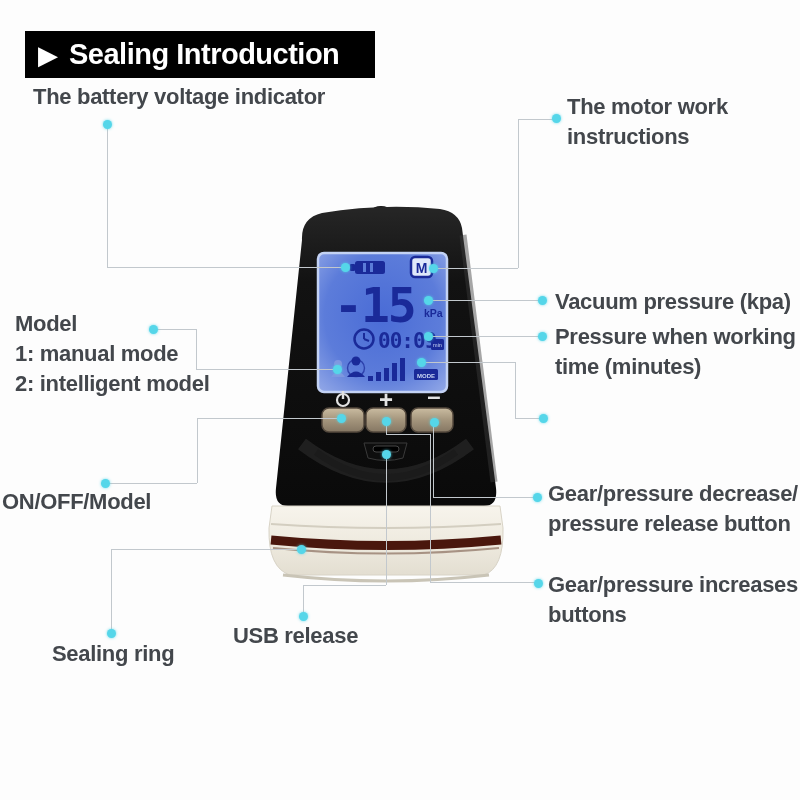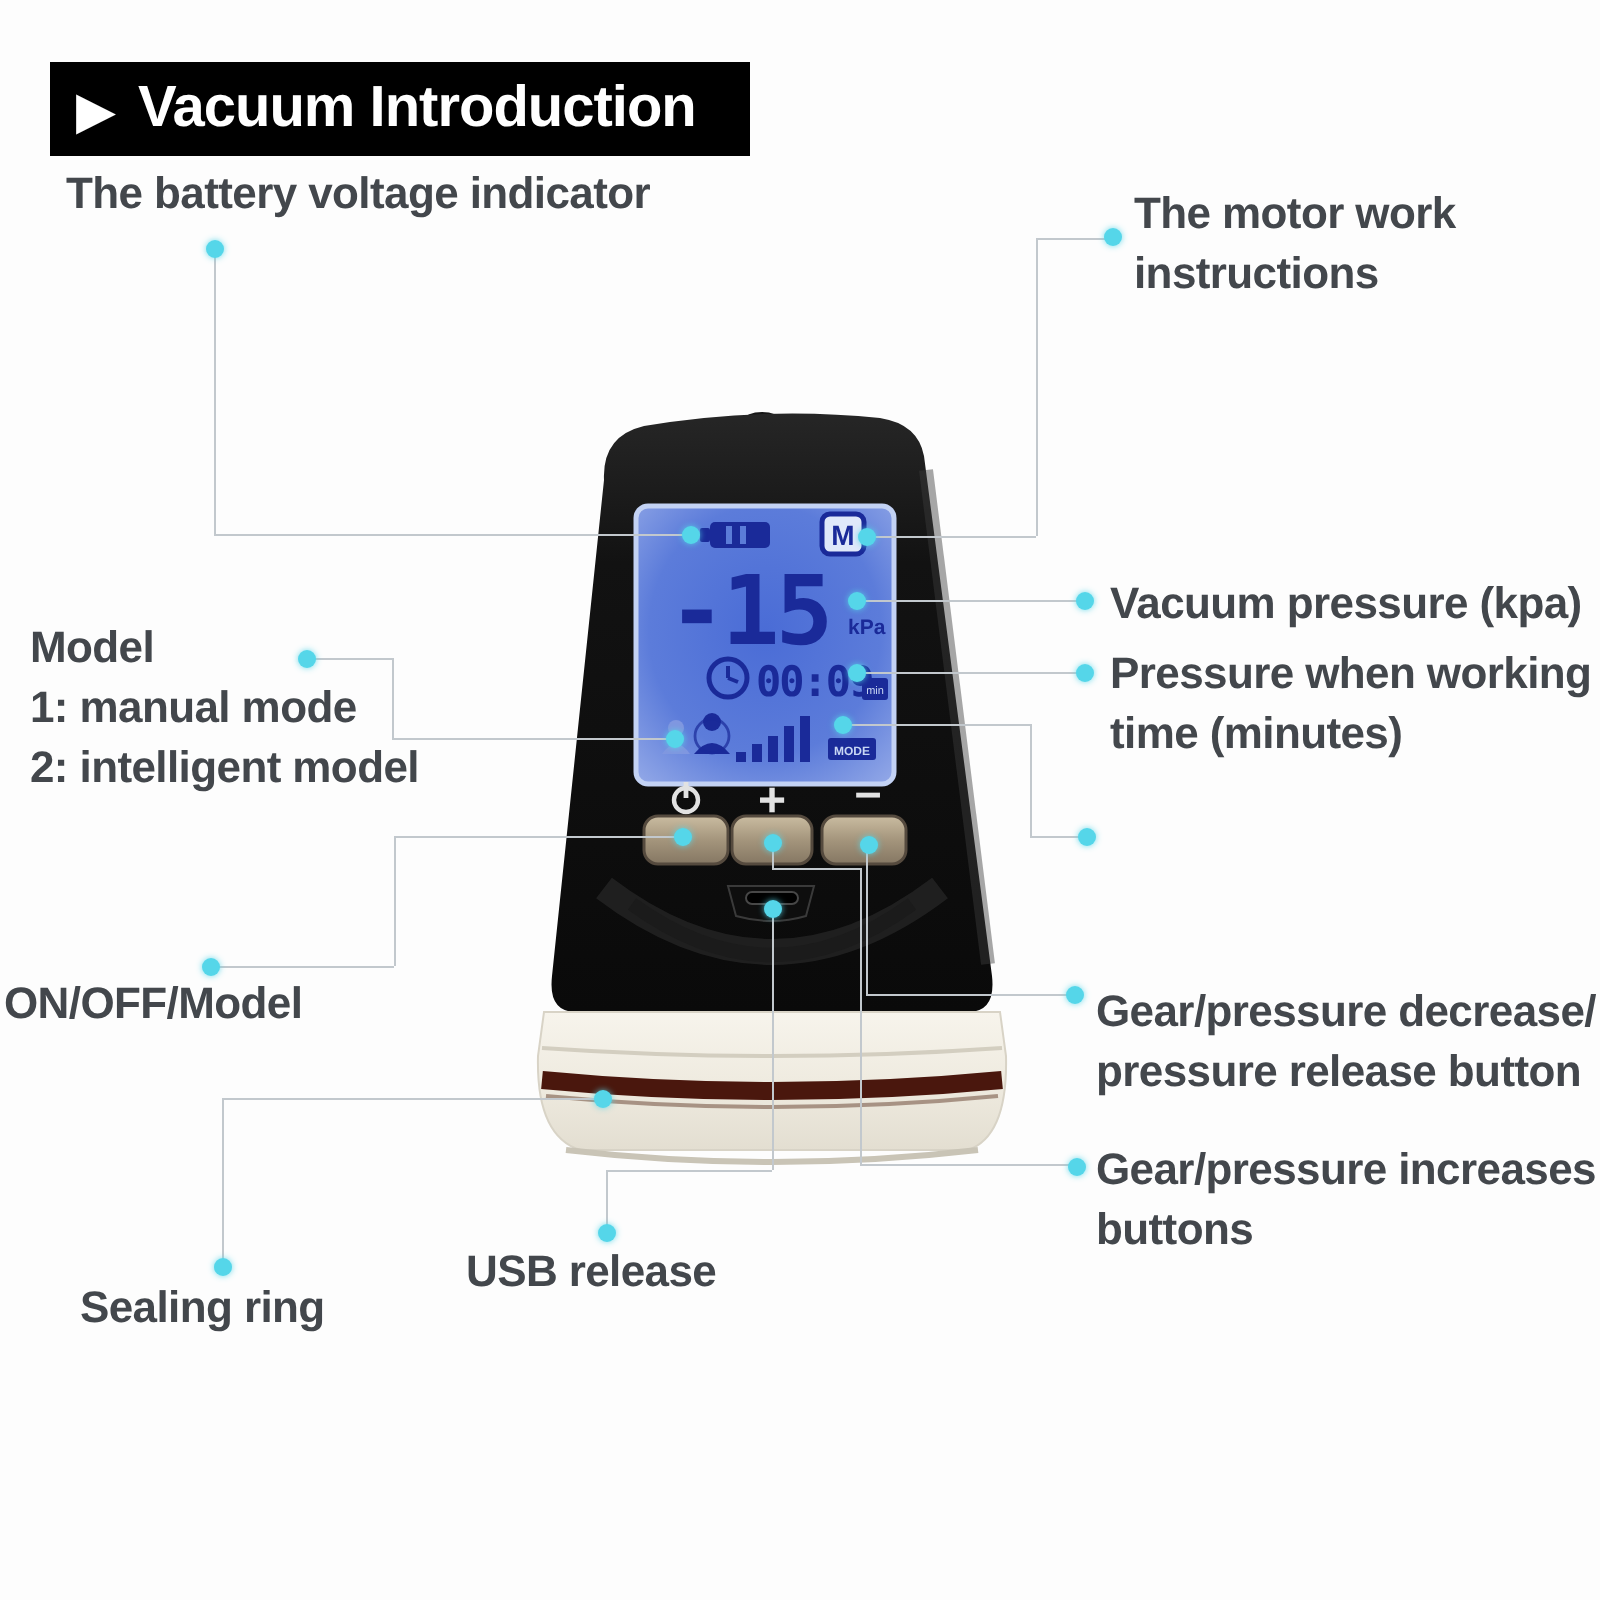--- a/index.html
+++ b/index.html
@@ -32,21 +32,21 @@
   svg.device{position:absolute;left:0;top:0;z-index:2;}
   .seg{font-family:"DejaVu Sans Mono", monospace;font-weight:bold;}
 </style>
 </head>
 <body>
 
 <div class="stage">
 
   <div class="title-bar">
     <span class="tri">▶</span>
-    <span class="ttl">Vacuum Introduction</span>
+    <span class="ttl">Sealing Introduction</span>
   </div>
 
   <svg class="device" width="800" height="800" viewBox="0 0 800 800">
     <defs>
       <linearGradient id="bodyG" x1="0" y1="0" x2="0" y2="1">
         <stop offset="0" stop-color="#262626"></stop>
         <stop offset="0.25" stop-color="#121212"></stop>
         <stop offset="1" stop-color="#0a0a0a"></stop>
       </linearGradient>
       <radialGradient id="screenG" cx="0.5" cy="0.45" r="0.75">
@@ -196,23 +196,23 @@
   <div class="dot" style="left:296.5px;top:544.5px"></div>
   <div class="dot" style="left:106.5px;top:628.5px"></div>
 
   <div class="lbl" style="left:567px;top:92px">The motor work
 instructions</div>
   <div class="lbl" style="left:33px;top:82px">The battery voltage indicator</div>
   <div class="lbl" style="left:15px;top:309px">Model
 1: manual mode
 2: intelligent model</div>
   <div class="lbl" style="left:2px;top:487px">ON/OFF/Model</div>
-  <div class="lbl" style="left:40px;top:639px">Sealing ring</div>
+  <div class="lbl" style="left:52px;top:639px">Sealing ring</div>
   <div class="lbl" style="left:233px;top:621px">USB release</div>
   <div class="lbl" style="left:555px;top:287px">Vacuum pressure (kpa)</div>
   <div class="lbl" style="left:555px;top:322px">Pressure when working
 time (minutes)</div>
-  <div class="lbl" style="left:548px;top:491px">Gear/pressure decrease/
+  <div class="lbl" style="left:548px;top:479px">Gear/pressure decrease/
 pressure release button</div>
   <div class="lbl" style="left:548px;top:570px">Gear/pressure increases
 buttons</div>
 
 </div>
 
 </body></html>

